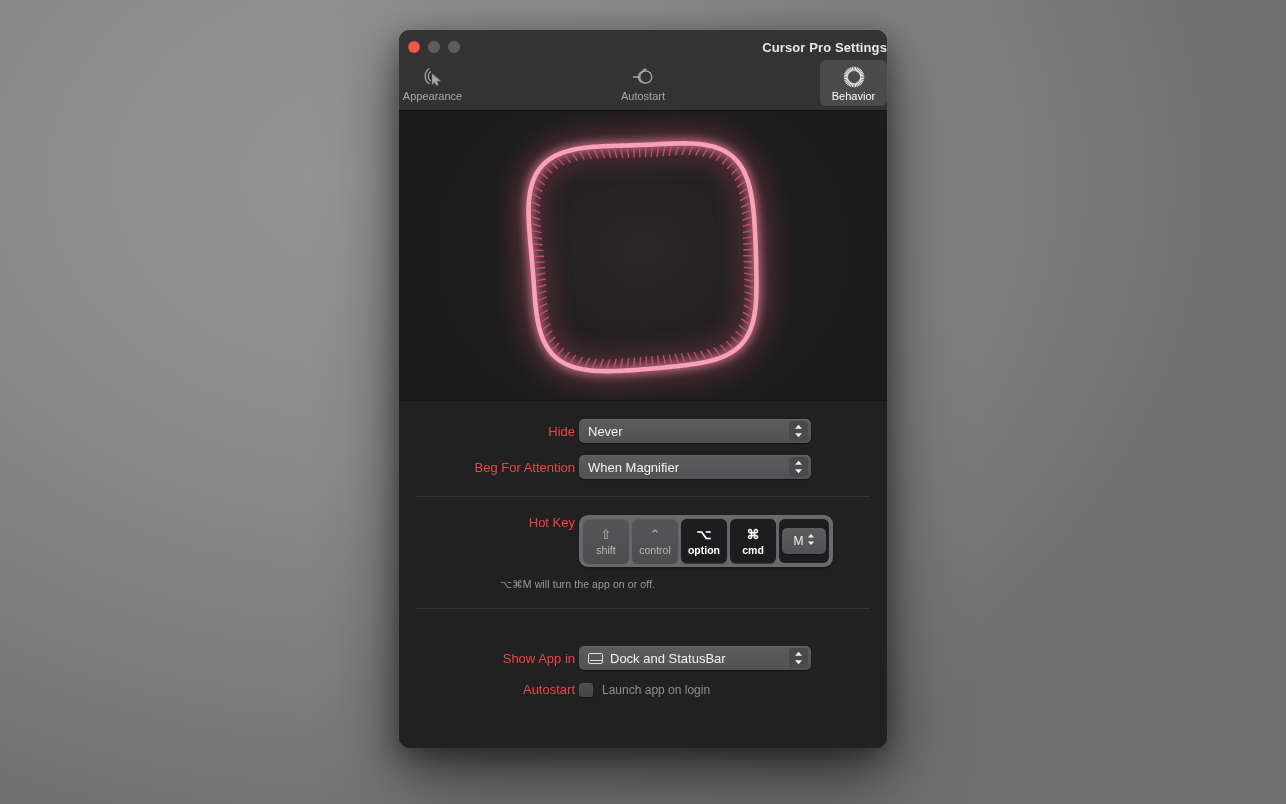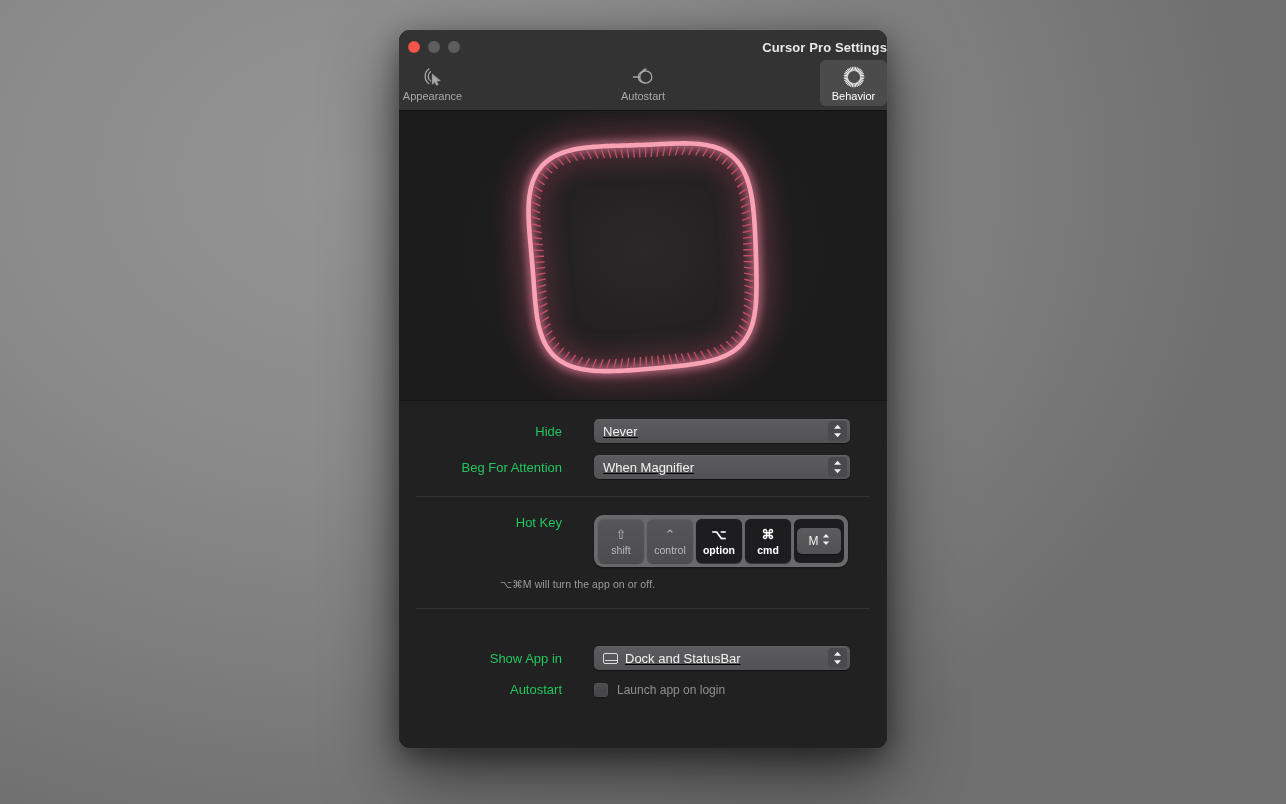--- a/index.html
+++ b/index.html
@@ -125,42 +125,41 @@
     padding-top: 18px;
     position: relative;
   }
 
   .row {
     display: flex;
     align-items: center;
     margin-bottom: 12px;
   }
   .row-label {
-    width: 195px;
+    width: 180px;
     text-align: right;
-    padding-right: 32px;
+    padding-right: 4px;
     font-size: 13px;
-    color: #22c55e;
+    color: #ef4444;
     flex: 0 0 auto;
     font-weight: normal;
   }
 
   
   .popup {
-    width: 256px;
+    width: 232px;
     height: 24px;
     background: linear-gradient(180deg, #5c5c5e 0%, #525254 100%);
     border-radius: 5px;
     display: flex;
     align-items: center;
     padding-left: 9px;
     position: relative;
     box-shadow: 0 0.5px 1px rgba(0,0,0,0.45), inset 0 0.5px 0 rgba(255,255,255,0.08);
     cursor: default;
-    text-decoration: underline;
   }
   .popup-text {
     font-size: 13px;
     color: #f2f2f2;
     white-space: nowrap;
   }
   .popup-stepper {
     position: absolute;
     right: 3px;
     top: 2px;

